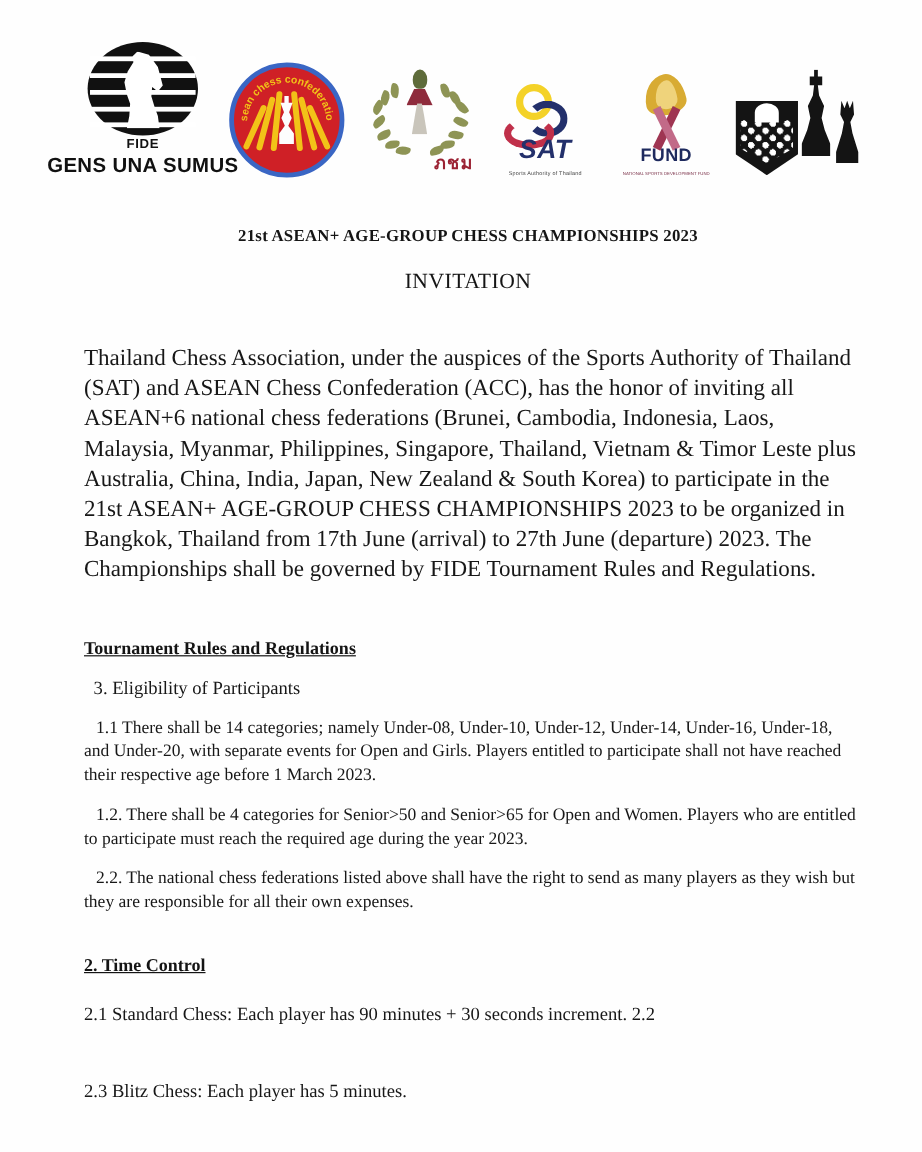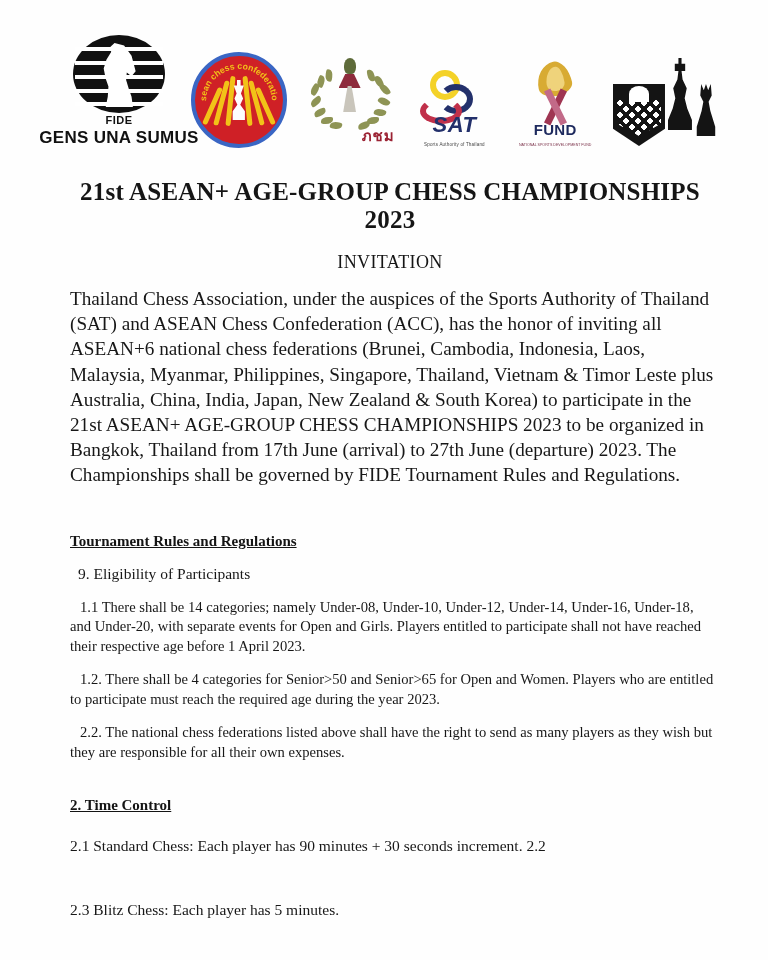--- a/index.html
+++ b/index.html
@@ -333,24 +333,24 @@
   .title-block {
     position: absolute;
     top: 178px;
     left: 60px;
     width: 660px;
     text-align: center;
   }
   .doc-title {
     font-family: "Liberation Serif", serif;
     font-weight: bold;
-    font-size: 25px;
+    font-size: 14px;
     letter-spacing: .2px;
     color: #151515;
-    margin: 0;
+    margin: 12px;
   }
   .doc-subtitle {
     font-family: "Liberation Serif", serif;
     font-weight: normal;
     font-size: 18px;
     letter-spacing: .4px;
     color: #151515;
     margin: 18px 0 0 0;
   }
 
@@ -525,23 +525,23 @@
 
     <p class="intro-para">Thailand Chess Association, under the auspices of the Sports Authority of Thailand (SAT) and ASEAN Chess Confederation (ACC), has the honor of inviting all ASEAN+6 national chess federations (Brunei, Cambodia, Indonesia, Laos, Malaysia, Myanmar, Philippines, Singapore, Thailand, Vietnam &amp; Timor Leste plus Australia, China, India, Japan, New Zealand &amp; South Korea) to participate in the 21st ASEAN+ AGE-GROUP CHESS CHAMPIONSHIPS 2023 to be organized in Bangkok, Thailand from 17th June (arrival) to 27th June (departure) 2023. The Championships shall be governed by FIDE Tournament Rules and Regulations.</p>
 
     <div class="gap-xl"></div>
 
     <div class="section">
       <div>
         <span class="section-heading">Tournament Rules and Regulations</span>
       </div>
       <div class="gap-s"></div>
-      <p class="rule-head">9. Eligibility of Participants</p>
+      <p class="rule-head">3. Eligibility of Participants</p>
       <div class="gap-s"></div>
-      <p class="rule-para">1.1 There shall be 14 categories; namely Under-08, Under-10, Under-12, Under-14, Under-16, Under-18, and Under-20, with separate events for Open and Girls. Players entitled to participate shall not have reached their respective age before 1 April 2023.</p>
+      <p class="rule-para">1.1 There shall be 14 categories; namely Under-08, Under-10, Under-12, Under-14, Under-16, Under-18, and Under-20, with separate events for Open and Girls. Players entitled to participate shall not have reached their respective age before 1 March 2023.</p>
       <div class="gap-s"></div>
       <p class="rule-para">1.2. There shall be 4 categories for Senior&gt;50 and Senior&gt;65 for Open and Women. Players who are entitled to participate must reach the required age during the year 2023.</p>
       <div class="gap-s"></div>
       <p class="rule-para">2.2. The national chess federations listed above shall have the right to send as many players as they wish but they are responsible for all their own expenses.</p>
     </div>
 
     <div class="gap-l"></div>
 
     <div class="section">
       <div>

